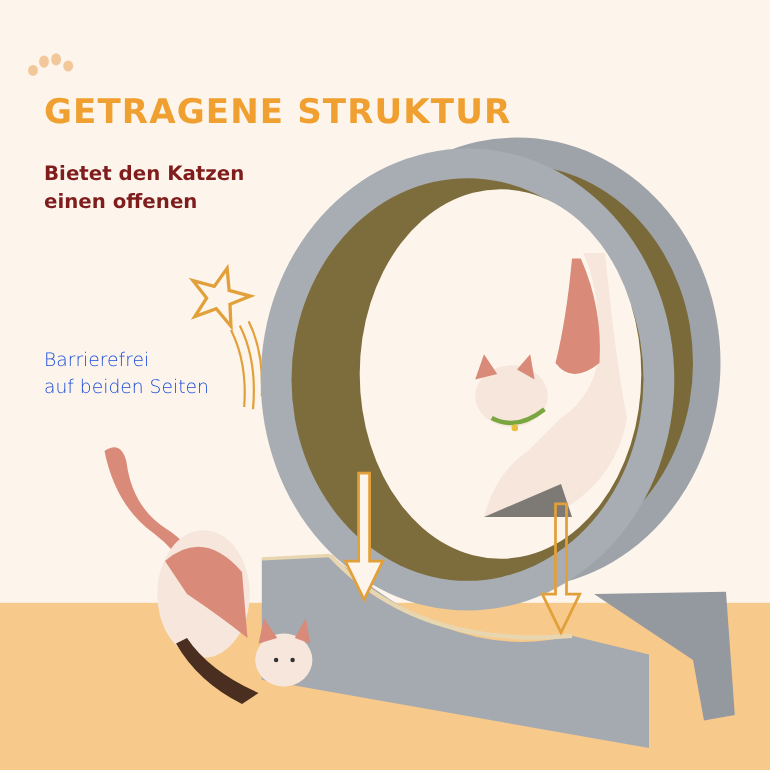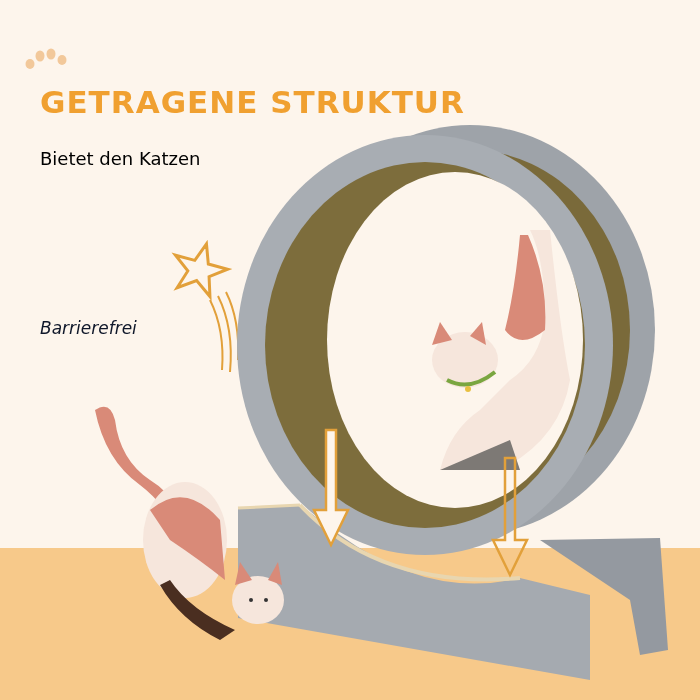--- a/index.html
+++ b/index.html
@@ -1,43 +1,45 @@
 <!DOCTYPE html>
 <html><head>
 <meta charset="utf-8">
 <style>
   html,body{margin:0;padding:0;}
   body{width:700px;height:700px;overflow:hidden;position:relative;background:#fdf5ec;font-family:"DejaVu Sans","Liberation Sans",sans-serif;}
   .floor{position:absolute;left:0;top:548px;width:700px;height:152px;background:#f7c98a;}
   .title{position:absolute;left:40px;top:60px;font-size:31px;font-weight:bold;letter-spacing:1px;color:#f0a030;margin-top:24px;}
   .paw{position:absolute;left:24px;top:48px;width:48px;height:24px;}
-  .text1{position:absolute;left:40px;top:146px;font-size:18px;line-height:25px;color:#000000;}
-  .text2{position:absolute;left:40px;top:316px;font-size:17px;line-height:24px;color:#0f172a;font-weight:300;font-style:italic;}
+  .text1{position:absolute;left:40px;top:146px;font-size:18px;line-height:25px;color:#7f1d1d;font-weight:bold;}
+  .text2{position:absolute;left:40px;top:316px;font-size:17px;line-height:24px;color:#1d4ed8;font-weight:300;}
   .scene{position:absolute;left:0;top:0;width:700px;height:700px;}
 </style>
 </head>
 <body>
 
 <div class="floor"></div>
 
 <svg class="paw" viewBox="0 0 48 24">
   <ellipse cx="6" cy="16" rx="4.5" ry="5" fill="#f2c89a"></ellipse>
   <ellipse cx="16" cy="8" rx="4.5" ry="5.5" fill="#f2c89a"></ellipse>
   <ellipse cx="27" cy="6" rx="4.5" ry="5.5" fill="#f2c89a"></ellipse>
   <ellipse cx="38" cy="12" rx="4.5" ry="5" fill="#f2c89a"></ellipse>
 </svg>
 
 <div class="title">GETRAGENE STRUKTUR</div>
 
 <div class="text1">
   <div>Bietet den Katzen</div>
+  <div>einen offenen</div>
 </div>
 
 <div class="text2">
   <div>Barrierefrei</div>
+  <div>auf beiden Seiten</div>
 </div>
 
 <svg class="scene" viewBox="0 0 700 700">
 
   <g>
     <polygon points="200,243 207,262 227,262 211,274 217,293 200,281 183,293 189,274 173,262 193,262" fill="none" stroke="#e2a03a" stroke-width="3" transform="rotate(15 200 268)"></polygon>
     <path d="M210,300 Q225,330 222,370" stroke="#e2a03a" stroke-width="2" fill="none"></path>
     <path d="M218,296 Q234,328 230,372" stroke="#e2a03a" stroke-width="2" fill="none"></path>
     <path d="M226,292 Q240,320 238,360" stroke="#e2a03a" stroke-width="2" fill="none"></path>
   </g>

